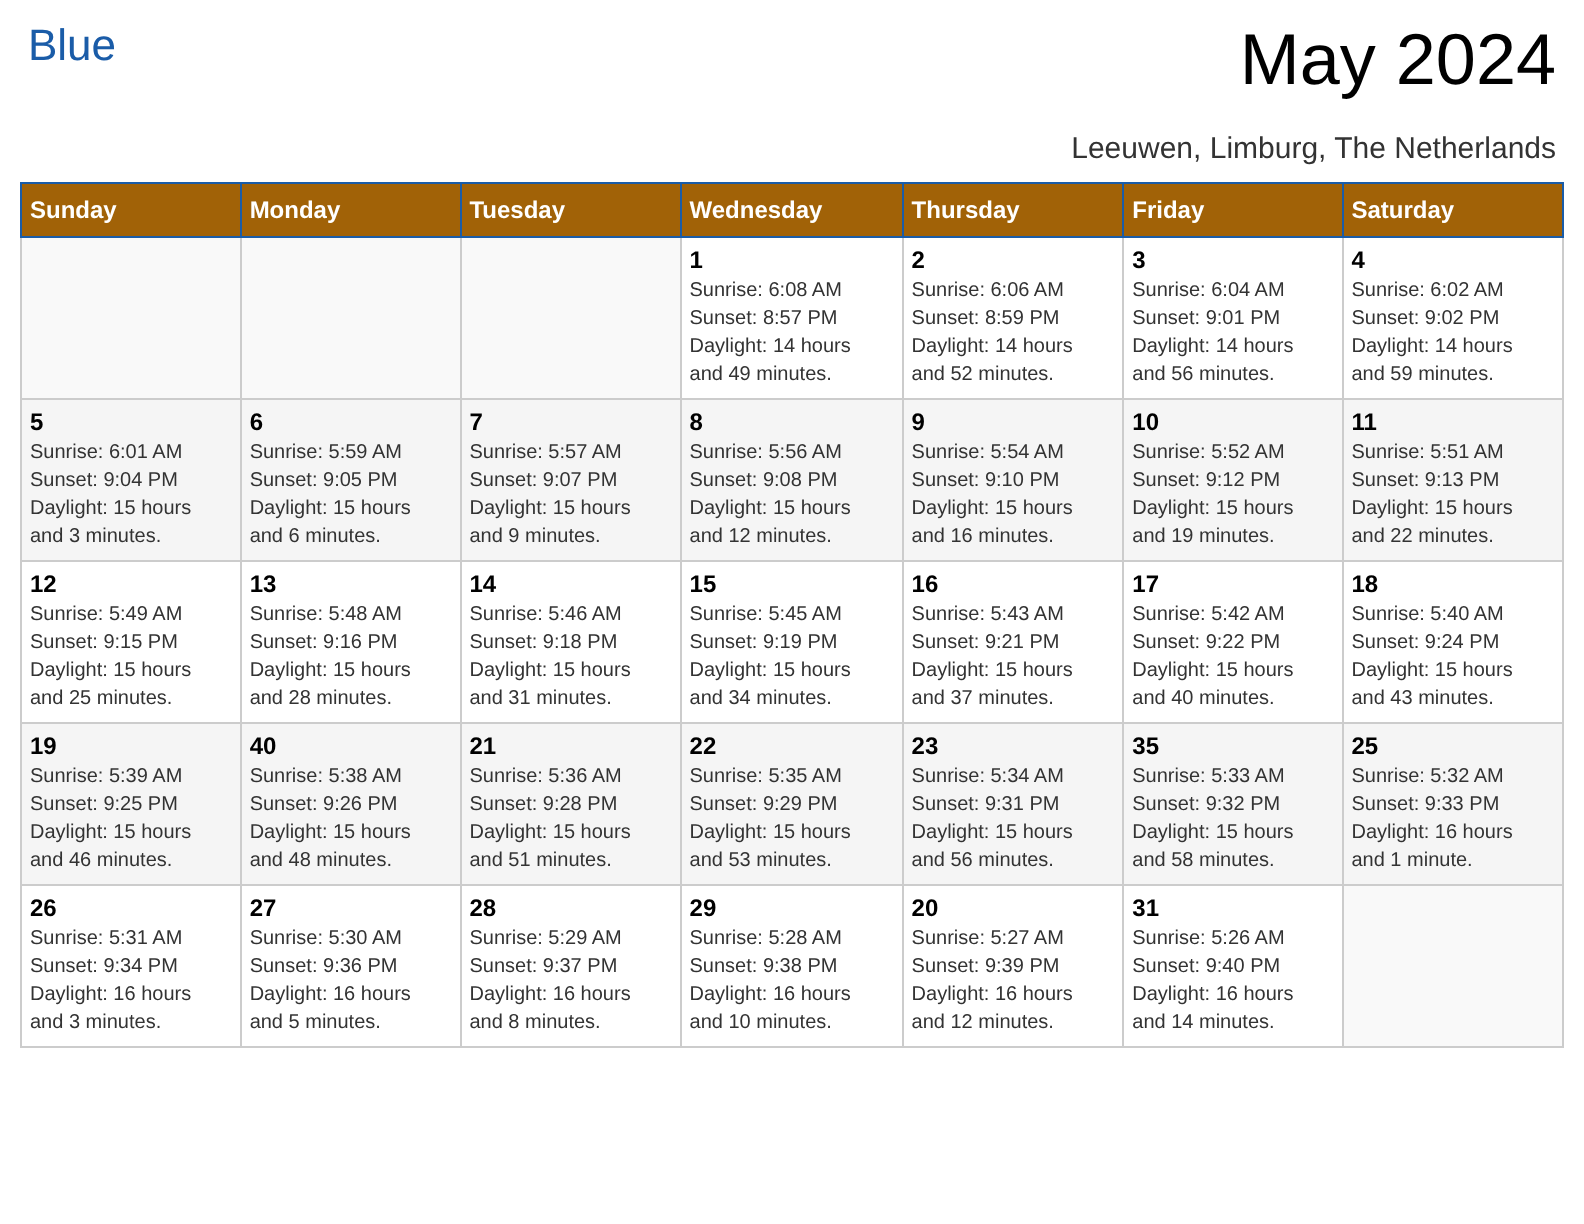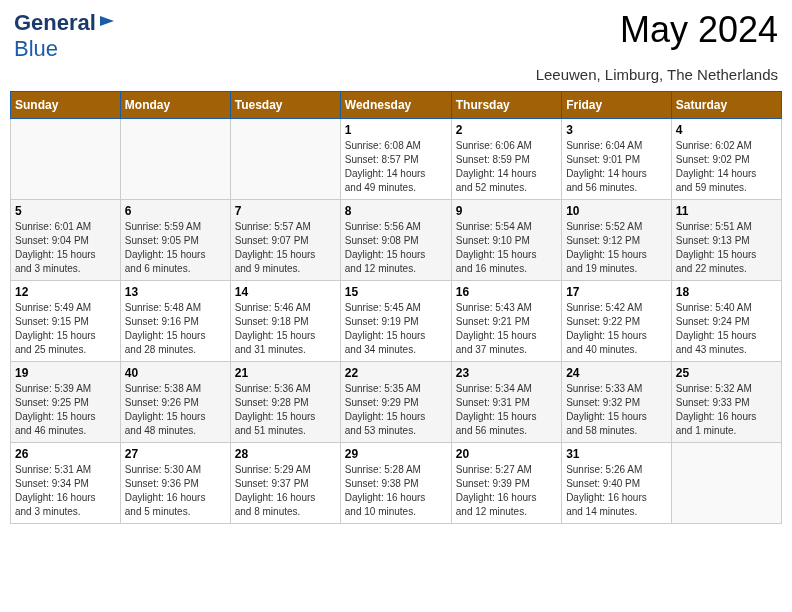--- a/index.html
+++ b/index.html
@@ -75,26 +75,20 @@
       align-items: flex-start;
     }
     .logo-row1 { display: flex; align-items: center; }
     .logo-row2 { display: flex; align-items: center; }
   </style>
 </head>
 <body>
 
 <div class="header">
   <div class="logo-container">
-    <div class="logo-row1">
-      <span style="font-size:22px; font-weight:bold; color:#1a3a6b;">General</span>
-      <svg width="18" height="18" viewBox="0 0 18 18" style="margin-left:2px; margin-top:-4px;">
-        <polygon points="2,4 16,9 2,14" fill="#1a5ca8"></polygon>
-      </svg>
-    </div>
     <div class="logo-row2">
       <span style="font-size:22px; font-weight:normal; color:#1a5ca8;">Blue</span>
     </div>
   </div>
   <div class="title-area">
     <div class="month-year">May 2024</div>
     <div class="location">Leeuwen, Limburg, The Netherlands</div>
   </div>
 </div>
 
@@ -207,21 +201,21 @@
         </td>
         <td>
           <div class="day-num">22</div>
           <div class="day-info">Sunrise: 5:35 AM<br>Sunset: 9:29 PM<br>Daylight: 15 hours<br>and 53 minutes.</div>
         </td>
         <td>
           <div class="day-num">23</div>
           <div class="day-info">Sunrise: 5:34 AM<br>Sunset: 9:31 PM<br>Daylight: 15 hours<br>and 56 minutes.</div>
         </td>
         <td>
-          <div class="day-num">24</div>
+          <div class="day-num">35</div>
           <div class="day-info">Sunrise: 5:33 AM<br>Sunset: 9:32 PM<br>Daylight: 15 hours<br>and 58 minutes.</div>
         </td>
         <td>
           <div class="day-num">25</div>
           <div class="day-info">Sunrise: 5:32 AM<br>Sunset: 9:33 PM<br>Daylight: 16 hours<br>and 1 minute.</div>
         </td>
       </tr>
       <tr>
         <td>
           <div class="day-num">26</div>

